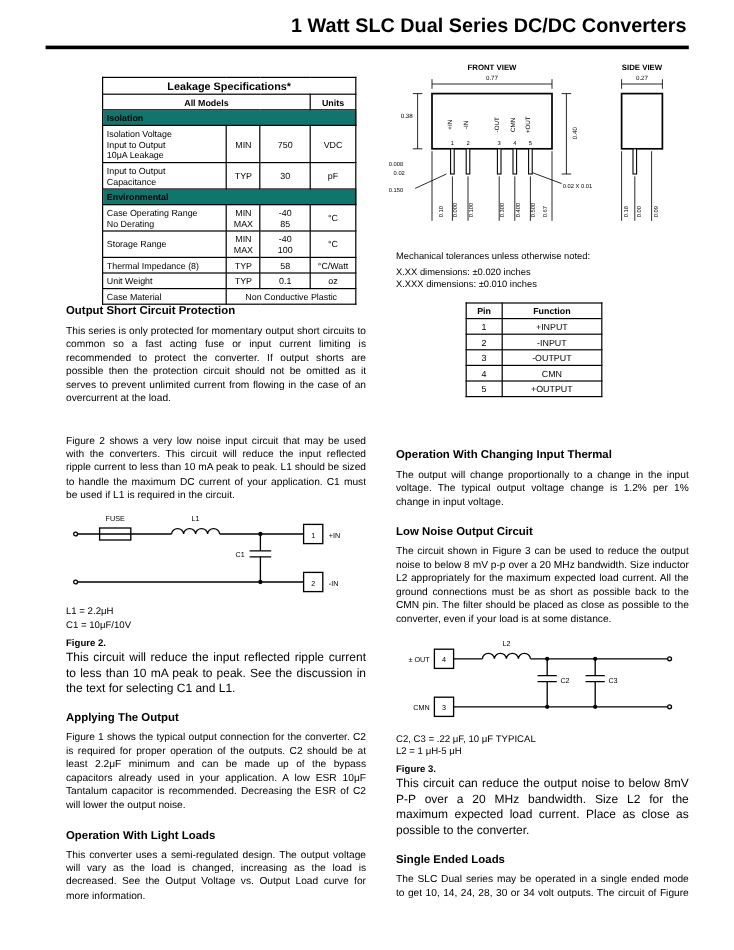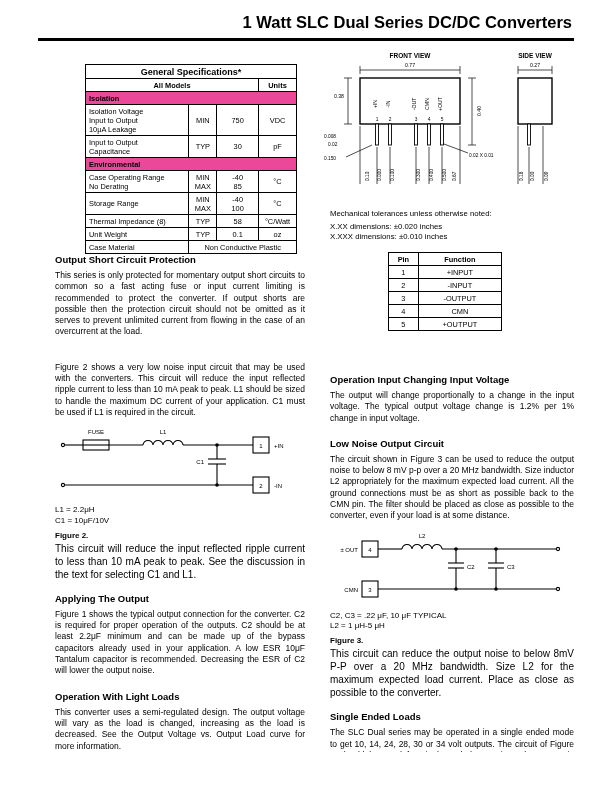--- a/index.html
+++ b/index.html
@@ -11,21 +11,21 @@
   }
   .doc-title { position:absolute; top:13px; right:40px; font-size:16.5px; font-weight:bold; }
   .title-rule { position:absolute; top:38px; left:38px; right:38px; height:2.5px; background:#000; }
 
   
   table { border-collapse:collapse; }
   .spec-table { position:absolute; left:85px; top:64px; width:212px; font-size:7.4px; }
   .spec-table td, .spec-table th { border:1px solid #000; padding:1.5px 3px; vertical-align:middle; }
   .t-title { text-align:center; font-size:9px; font-weight:bold; padding:2.5px; }
   .t-allmodels { text-align:center; font-weight:bold; }
-  .t-section { font-weight:bold; background:#ec4899; }
+  .t-section { font-weight:bold; background:#0f766e; }
   .t-c { text-align:center; }
   .pre { white-space:pre-line; }
 
   
   .pin-table { position:absolute; left:388px; top:252px; width:114px; font-size:7.4px;border-radius:29px; }
   .pin-table td, .pin-table th { border:1px solid #000; padding:1.5px 3px; text-align:center; }
   .pin-table th { font-weight:bold; }
 
   
   .mech-wrap { position:absolute; left:322px; top:48px; }
@@ -66,21 +66,21 @@
 
   <table class="spec-table">
     <colgroup>
         <col style="width:104px">
         <col style="width:28px">
         <col style="width:42px">
         <col style="width:38px">
       </colgroup>
     <tbody>
       <tr>
-        <td colspan="4" class="t-title">General Specifications*</td>
+        <td colspan="4" class="t-title">Leakage Specifications*</td>
       </tr>
       <tr>
         <td colspan="3" class="t-allmodels">All Models</td>
         <td class="t-allmodels">Units</td>
       </tr>
       <tr>
         <td colspan="4" class="t-section">Isolation</td>
       </tr>
       <tr>
         <td class="pre">Isolation Voltage
@@ -300,21 +300,21 @@
     <p class="fig-caption">This circuit will reduce the input reflected ripple current to less than 10 mA peak to peak. See the discussion in the text for selecting C1 and L1.</p>
 
     <h3 class="sec-h">Applying The Output</h3>
     <p class="body-p">Figure 1 shows the typical output connection for the converter. C2 is required for proper operation of the outputs.  C2 should be at least 2.2μF minimum and can be made up of the bypass capacitors already used in your application. A low ESR 10μF Tantalum capacitor is recommended. Decreasing the ESR of C2 will lower the output noise.</p>
 
     <h3 class="sec-h">Operation With Light Loads</h3>
     <p class="body-p">This converter uses a semi-regulated design. The output voltage will vary as the load is changed, increasing as the load is decreased. See the Output Voltage vs. Output Load curve for more information.</p>
   </div>
 
   <div class="col right-col">
-    <h3 class="sec-h">Operation Input Changing Input Voltage</h3>
+    <h3 class="sec-h">Operation With Changing Input Thermal</h3>
     <p class="body-p">The output will change proportionally to a change in the input voltage. The typical output voltage change is 1.2% per 1% change in input voltage.</p>
 
     <h3 class="sec-h">Low Noise Output Circuit</h3>
     <p class="body-p gap-sm">The circuit shown in Figure 3 can be used to reduce the output noise to below 8 mV p-p over a 20 MHz bandwidth. Size inductor L2 appropriately for the maximum expected load current. All the ground connections must be as short as possible back to the CMN pin. The filter should be placed as close as possible to the converter, even if your load is at some distance.</p>
 
     <svg class="fig-svg" width="244" height="82" viewBox="0 0 244 82">
       <g stroke="#000" stroke-width="1.1" fill="none">
         <rect x="32" y="14" width="16" height="16"></rect>
         <rect x="32" y="54" width="16" height="16"></rect>
         <line x1="48" y1="22" x2="72" y2="22"></line>

